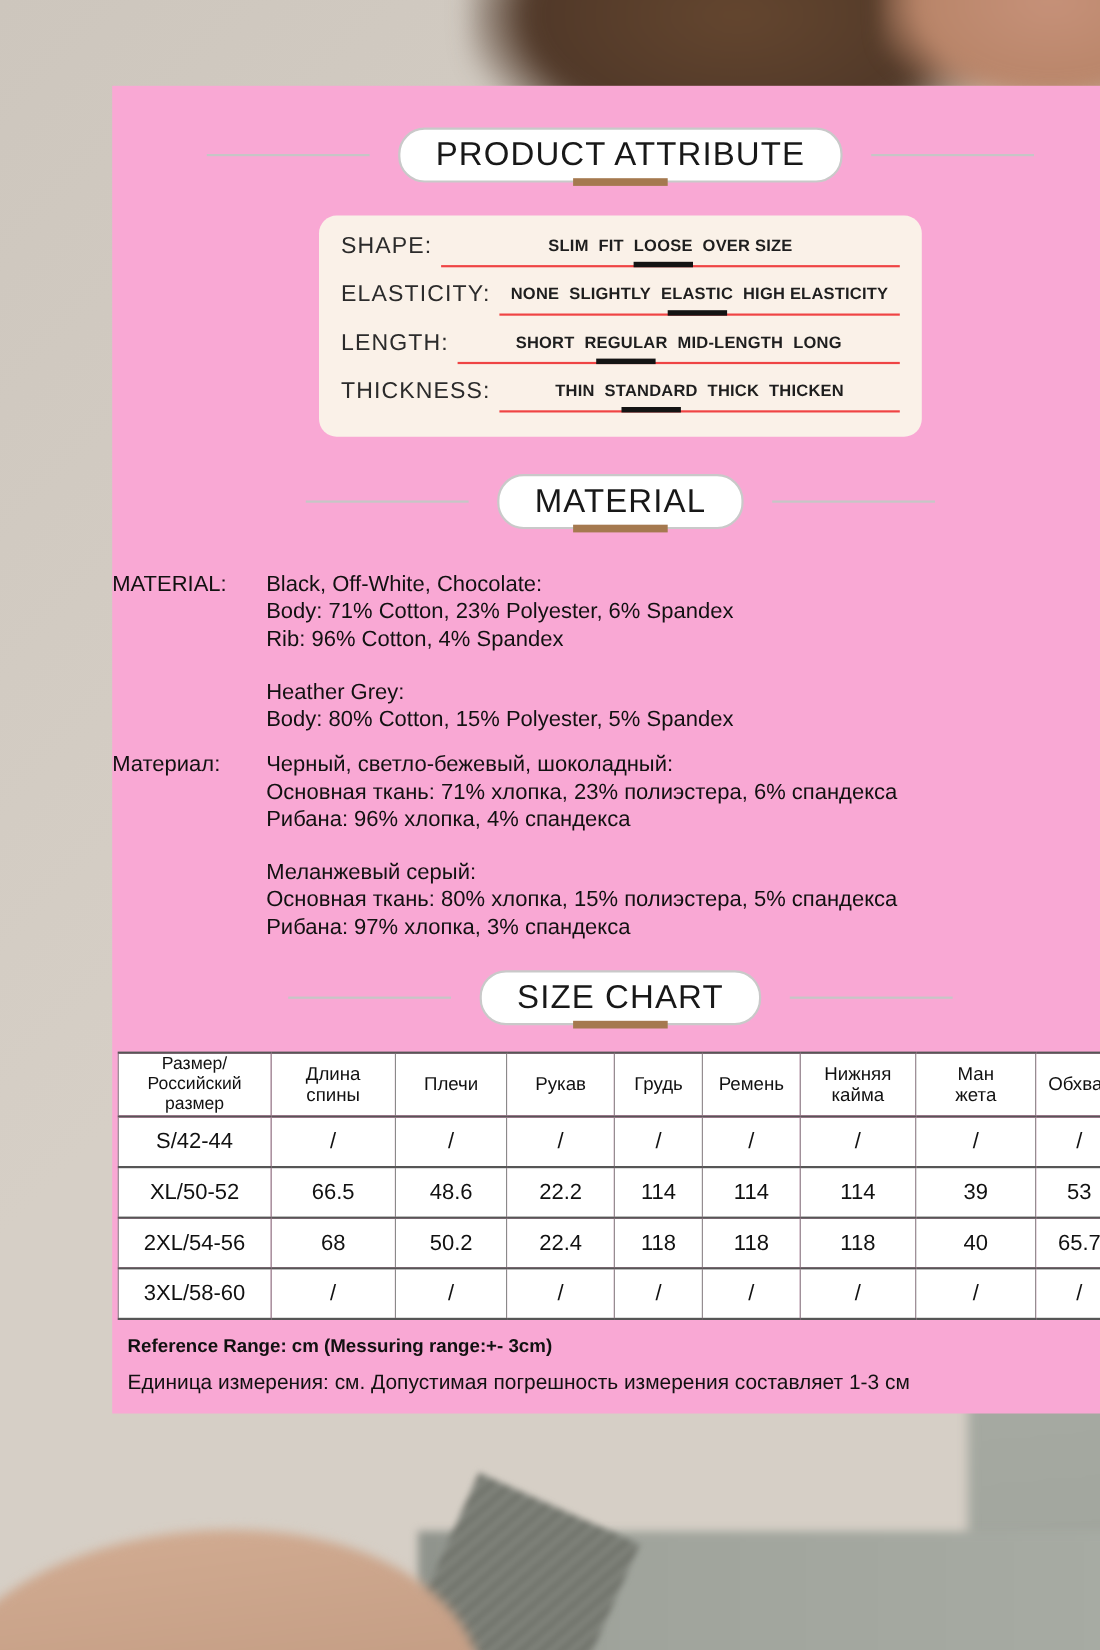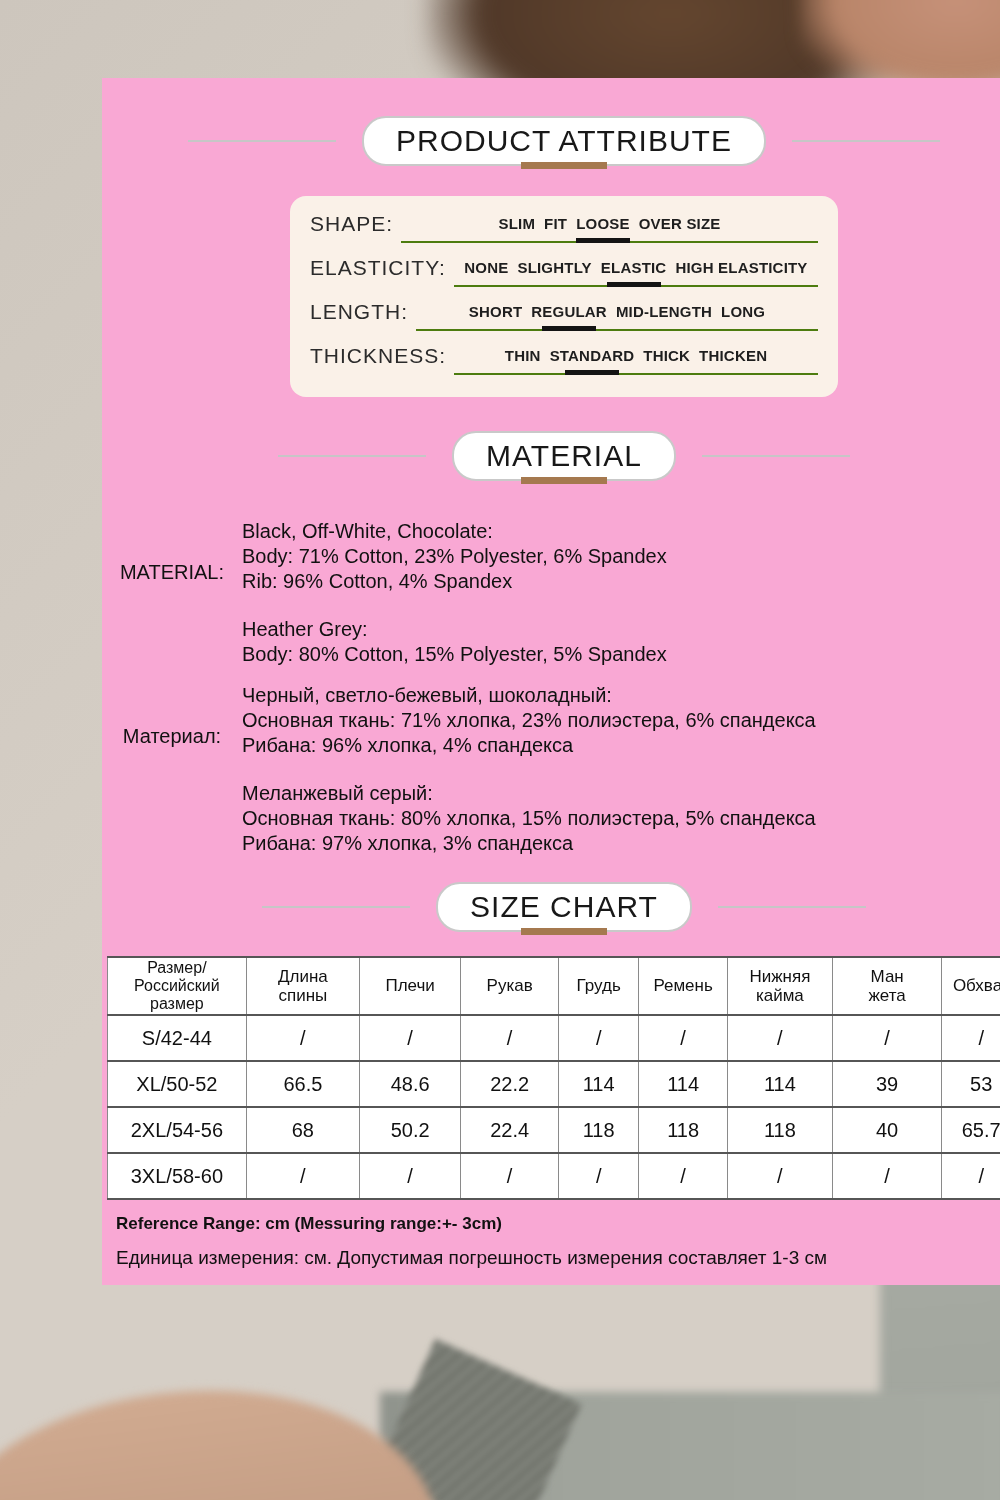--- a/index.html
+++ b/index.html
@@ -45,30 +45,30 @@
   #hdr-material{margin-top:34px;}
   #hdr-size{margin-top:26px;}
 
   
   .attr-box{width:548px;margin:30px auto 0;background:#faf1e8;border-radius:16px;
     padding:16px 20px 22px;box-sizing:border-box;}
   .attr-row{display:flex;align-items:flex-end;margin-top:13px;}
   .attr-row:first-child{margin-top:0;}
   .attr-label{font-size:21px;letter-spacing:1px;color:#2b2b2b;white-space:nowrap;padding-bottom:7px;}
   .attr-options{flex:1;display:flex;gap:9px;justify-content:center;
-    border-bottom:2px solid #4d7c0f;padding:0 4px 9px;margin-left:8px;min-width:0;}
+    border-bottom:2px solid #ef4444;padding:0 4px 9px;margin-left:8px;min-width:0;}
   .attr-opt{font-size:15px;font-weight:bold;letter-spacing:0.2px;position:relative;white-space:nowrap;color:#1e1e1e;}
   .attr-opt.selected::after{content:"";position:absolute;left:50%;transform:translateX(-50%);
     bottom:-11px;width:54px;height:5px;background:#141414;}
 
   
   .material-text{margin-top:38px;}
   .mat-row{display:flex;font-size:20px;line-height:25px;color:#111;}
   .mat-row.ru{margin-top:16px;}
-  .mat-label{flex:0 0 140px;text-align:center;white-space:nowrap;margin-top:41px;}
+  .mat-label{flex:0 0 140px;text-align:left;white-space:nowrap;}
   .mat-content{flex:1;min-width:0;}
   .mat-gap{height:23px;}
 
   
   table.size-chart{width:calc(100% - 10px);margin:24px auto 0;border-collapse:collapse;table-layout:fixed;}
   .size-chart th,.size-chart td{
     border-left:1px solid #8a8a8a;border-right:1px solid #8a8a8a;
     border-top:2px solid #565656;border-bottom:2px solid #565656;
     text-align:center;vertical-align:middle;padding:0 2px;overflow:hidden;}
   .size-chart thead tr.row-en th{background:#9e7a5e;color:#ffffff;font-weight:bold;

